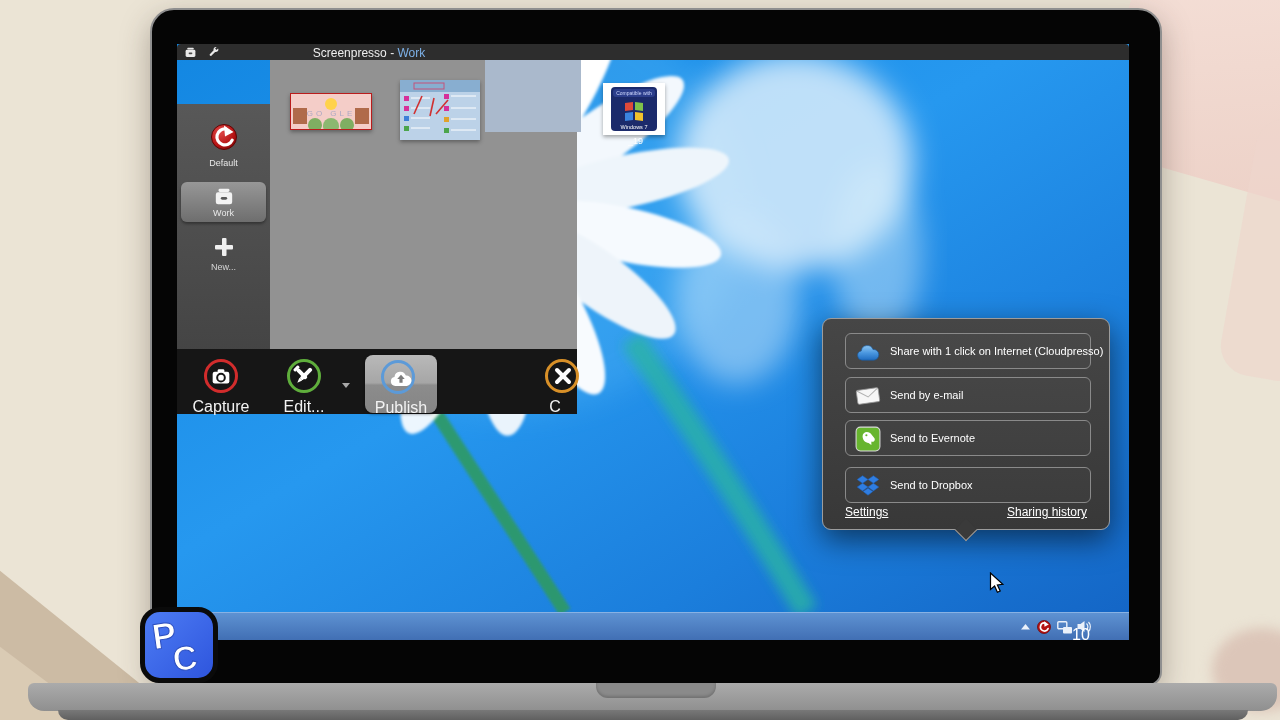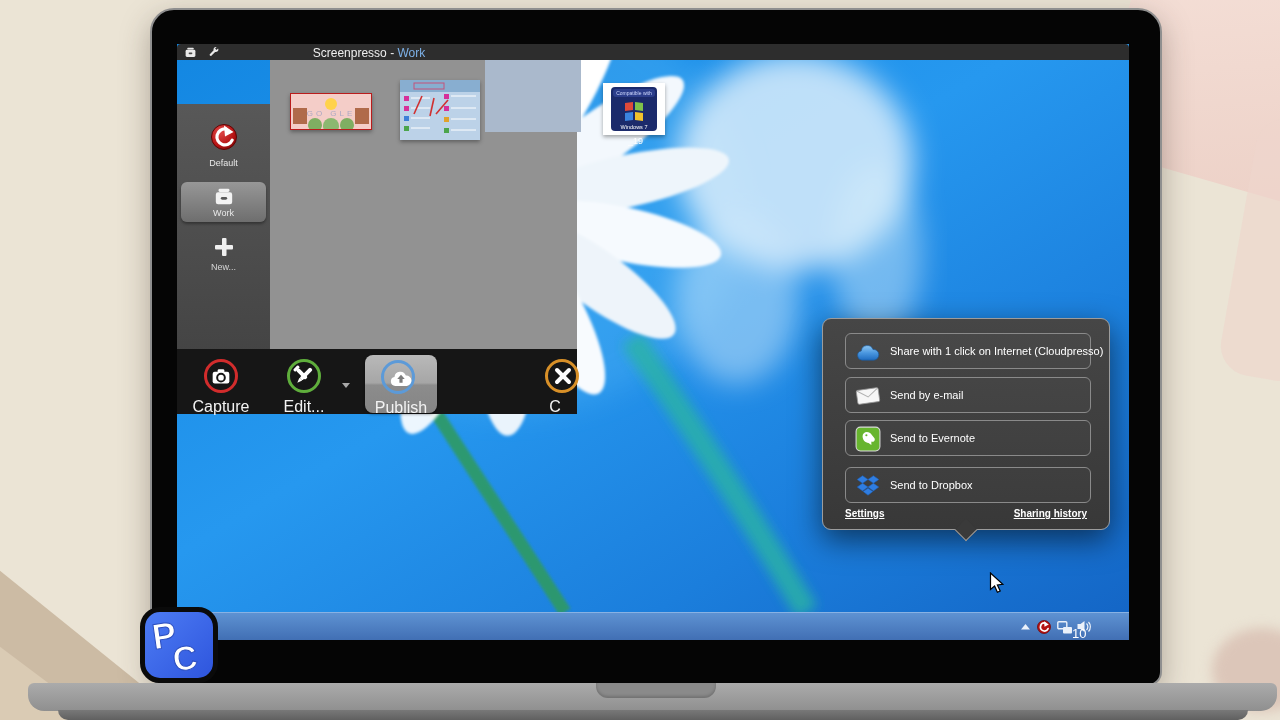--- a/index.html
+++ b/index.html
@@ -20,21 +20,21 @@
   .base { left:28px; top:683px; width:1249px; height:28px; background:linear-gradient(#ababab,#8f8f8f); border-radius:6px 6px 16px 16px; }
   .base-notch { left:596px; top:683px; width:120px; height:15px; background:#8a8a8a; border-radius:0 0 12px 12px; box-shadow:inset 0 -2px 3px rgba(0,0,0,.18); }
   .base-lip { left:58px; top:710px; width:1190px; height:10px; background:linear-gradient(#787878,#606060); border-radius:0 0 12px 12px; }
 
   
   .logo-badge { left:140px; top:607px; width:78px; height:76px; background:linear-gradient(135deg,#4d7cf4,#2e55dd); border:5px solid #0a0a0a; border-radius:20px; z-index:50; }
 
   
   .taskbar { left:0; top:568px; width:952px; height:28px; background:linear-gradient(#5e92d2,#416fb4); border-top:1px solid #88b2e4; z-index:6; }
   .tray { position:absolute; right:0; top:0; height:28px; width:120px; }
-  .clock { position:absolute; left:63px; top:13px; color:#fff; font-size:13px; }
+  .clock { position:absolute; left:63px; top:13px; color:#fff; font-size:16px; }
 
   
   .spwin { left:568px; top:191px; width:400px; height:370px; z-index:5; box-shadow:0 8px 26px rgba(0,0,0,.5); border-radius:4px 4px 0 0; }
   .titlebar { position:absolute; left:0; top:0; width:100%; height:16px; background:#2d2d2d; border-radius:4px 4px 0 0; }
   .titletext { position:absolute; left:0; top:2px; width:384px; text-align:center; font-size:12px; color:#efefef; }
   .titletext .ws { color:#7db1e8; }
   .sidebar { position:absolute; left:0; top:16px; width:93px; height:289px; background:linear-gradient(#585858,#414141);margin-top:44px; }
   .side-item { position:absolute; left:0; width:93px; text-align:center; color:#e8e8e8; font-size:9px; }
   .side-sel { position:absolute; left:4px; top:78px; width:85px; height:40px; background:linear-gradient(#979797,#6e6e6e); border-radius:6px; box-shadow:0 2px 3px rgba(0,0,0,.35); }
   .content { position:absolute; left:93px; top:16px; width:307px; height:289px; background:#929292; }
@@ -44,21 +44,21 @@
   .toolbar { position:absolute; left:0; top:305px; width:400px; height:65px; background:#161616; }
   .ring { position:absolute; width:34px; height:34px; border-radius:50%; border-width:3px; border-style:solid; }
   .tool-label { position:absolute; color:#f2f2f2; font-size:16px; text-align:center; width:70px; }
   .pub-btn { position:absolute; left:188px; top:6px; width:72px; height:58px; border-radius:8px; background:linear-gradient(#b9b9b9 0%,#a6a6a6 48%,#8c8c8c 52%,#858585 100%); box-shadow:0 1px 3px rgba(0,0,0,.5); }
 
   
   .popup { left:645px; top:274px; width:288px; height:212px; background:linear-gradient(#464646,#383838); border:1px solid #9c9c9c; border-radius:9px; z-index:20; box-shadow:0 10px 30px rgba(0,0,0,.55); }
   .pop-item { position:absolute; left:22px; width:246px; height:36px; border:1px solid #8a8a8a; border-radius:6px; background:rgba(255,255,255,.02); cursor:default; }
   .pop-item .lbl { position:absolute; left:44px; top:11px; color:#fff; font-size:11px; white-space:nowrap; }
   .pop-item .ic { position:absolute; left:9px; top:5px; width:26px; height:26px; }
-  .pop-link { position:absolute; bottom:10px; color:#fff; font-size:10px; text-decoration:underline;font-weight:bold; }
+  .pop-link { position:absolute; bottom:10px; color:#fff; font-size:12px; text-decoration:underline; }
   .tail { left:781px; top:478px; width:16px; height:16px; background:#3a3a3a; border-right:1px solid #9c9c9c; border-bottom:1px solid #9c9c9c; transform:rotate(45deg); z-index:21; }
 
   svg { display:block; }
 </style>
 </head>
 <body>
 
 <div class="stage">
 
   <div class="abs bg-pink-tr"></div>

